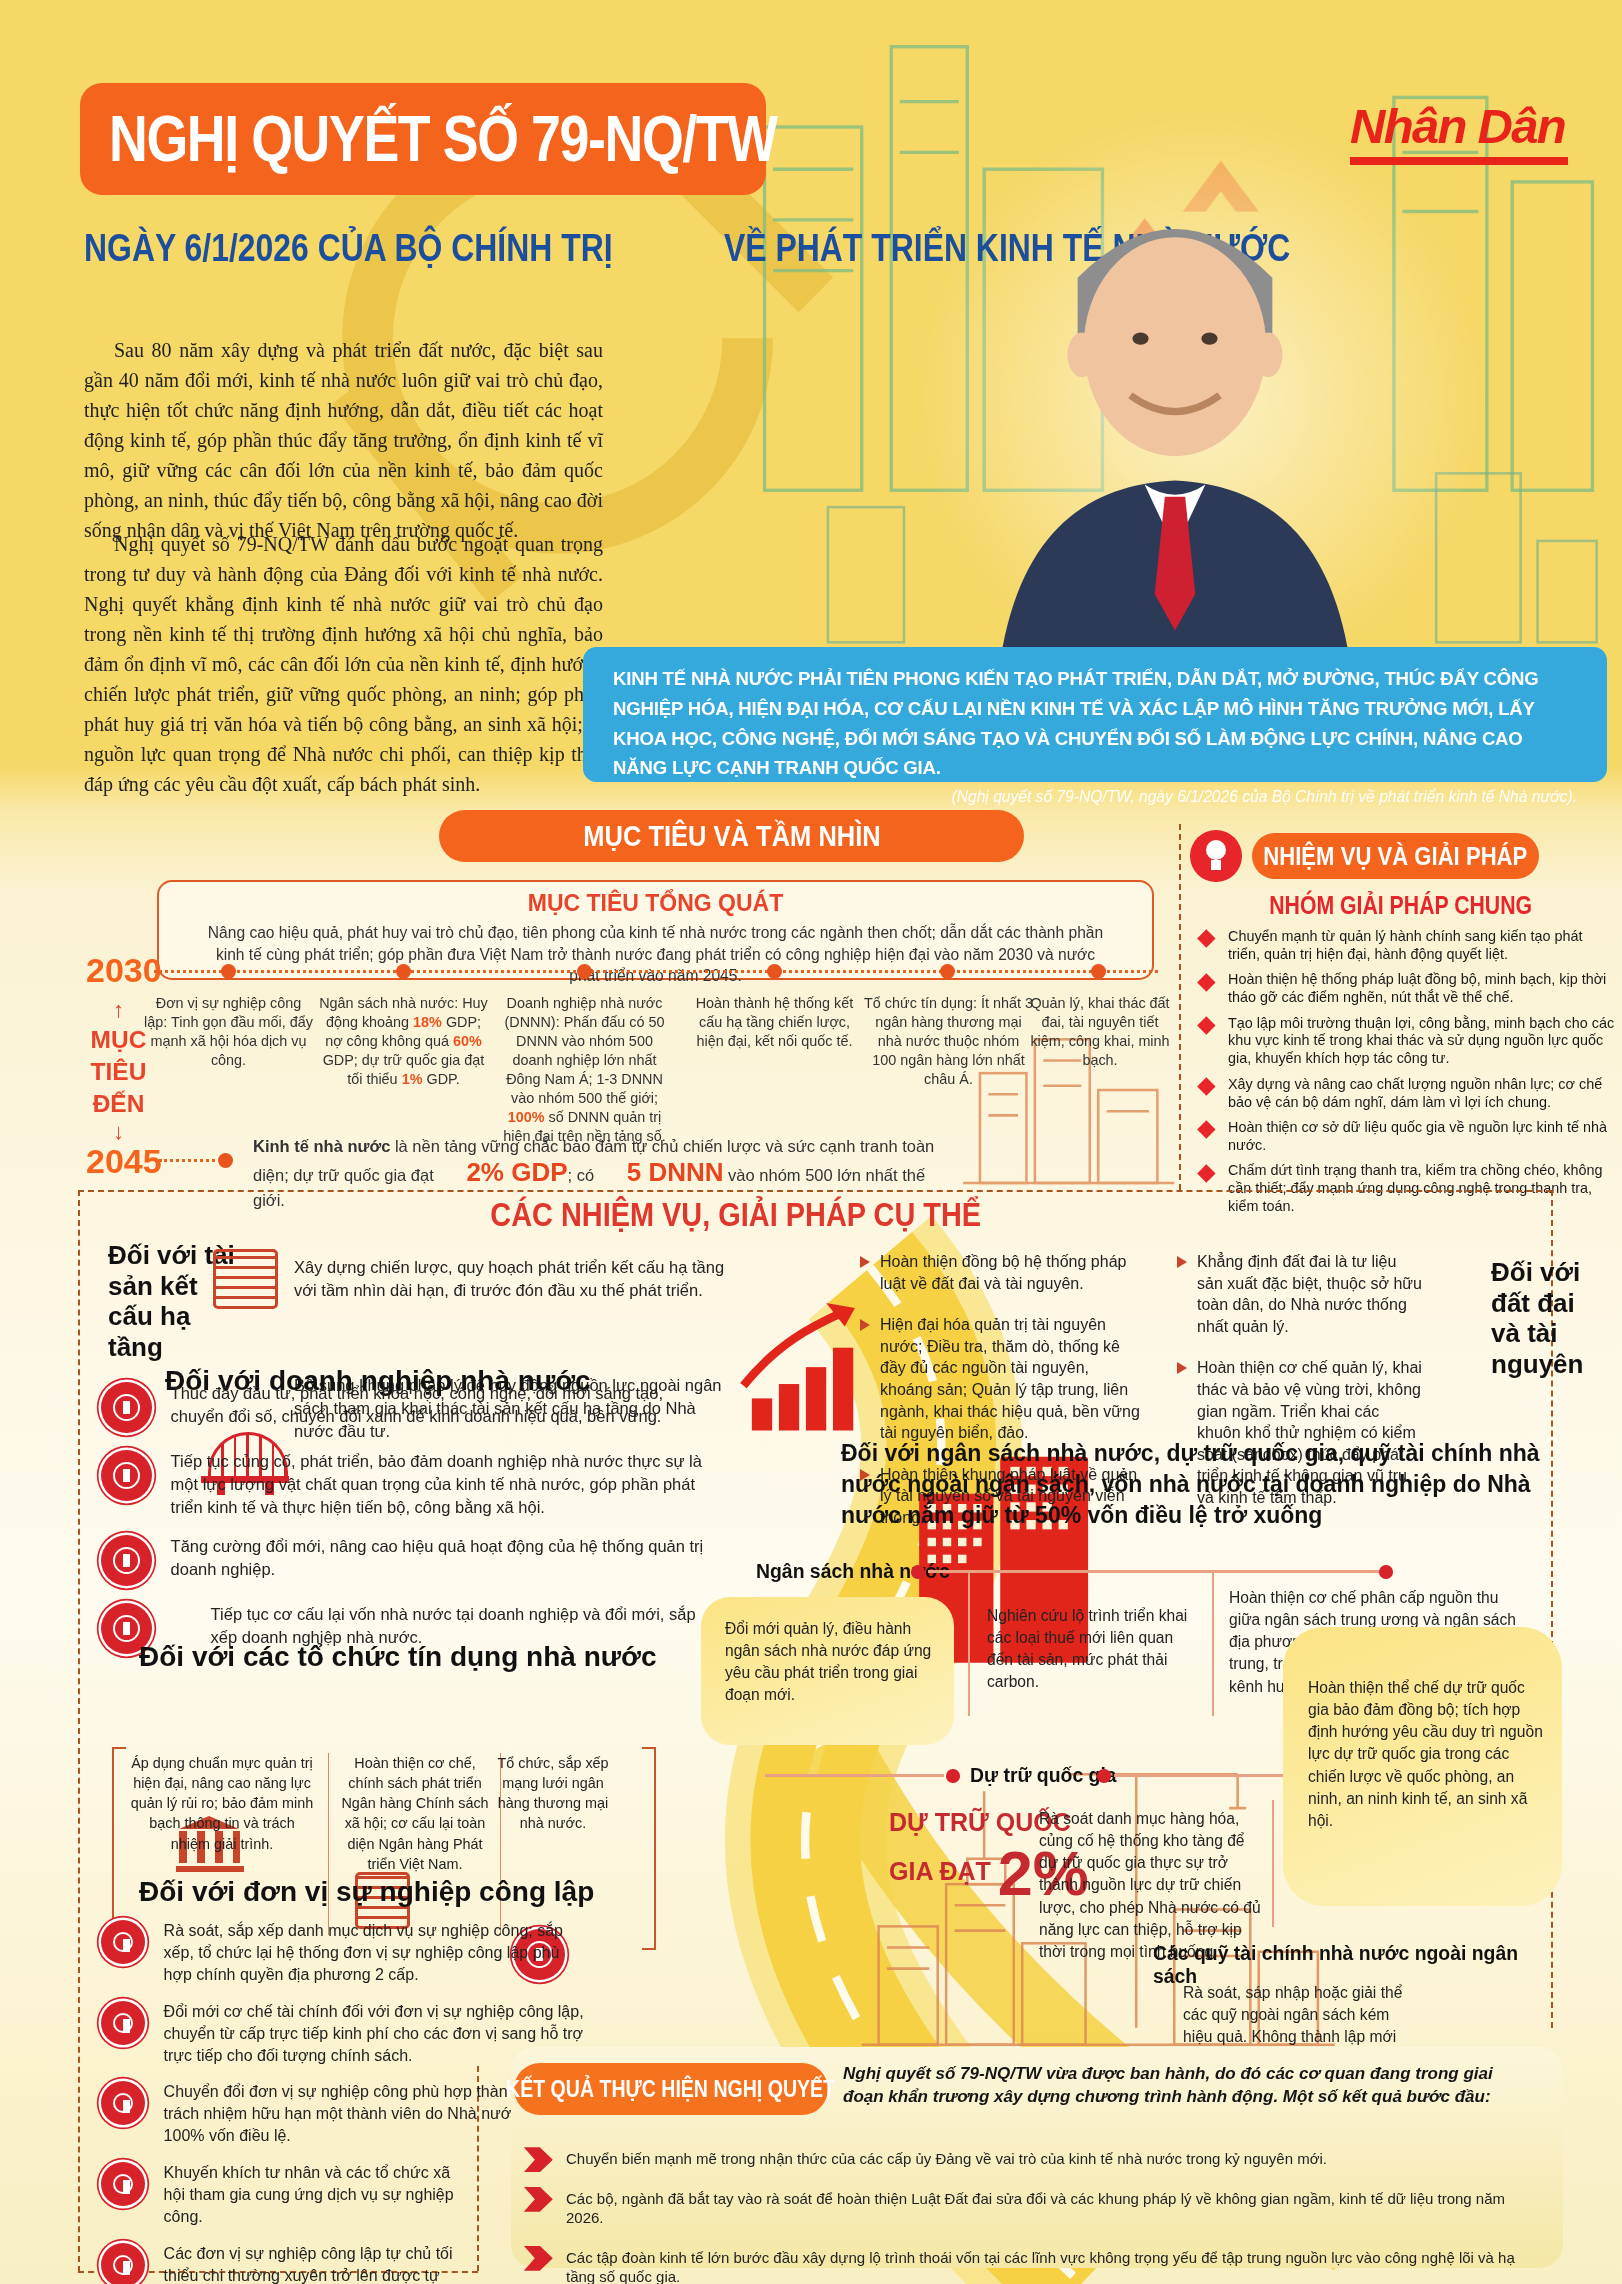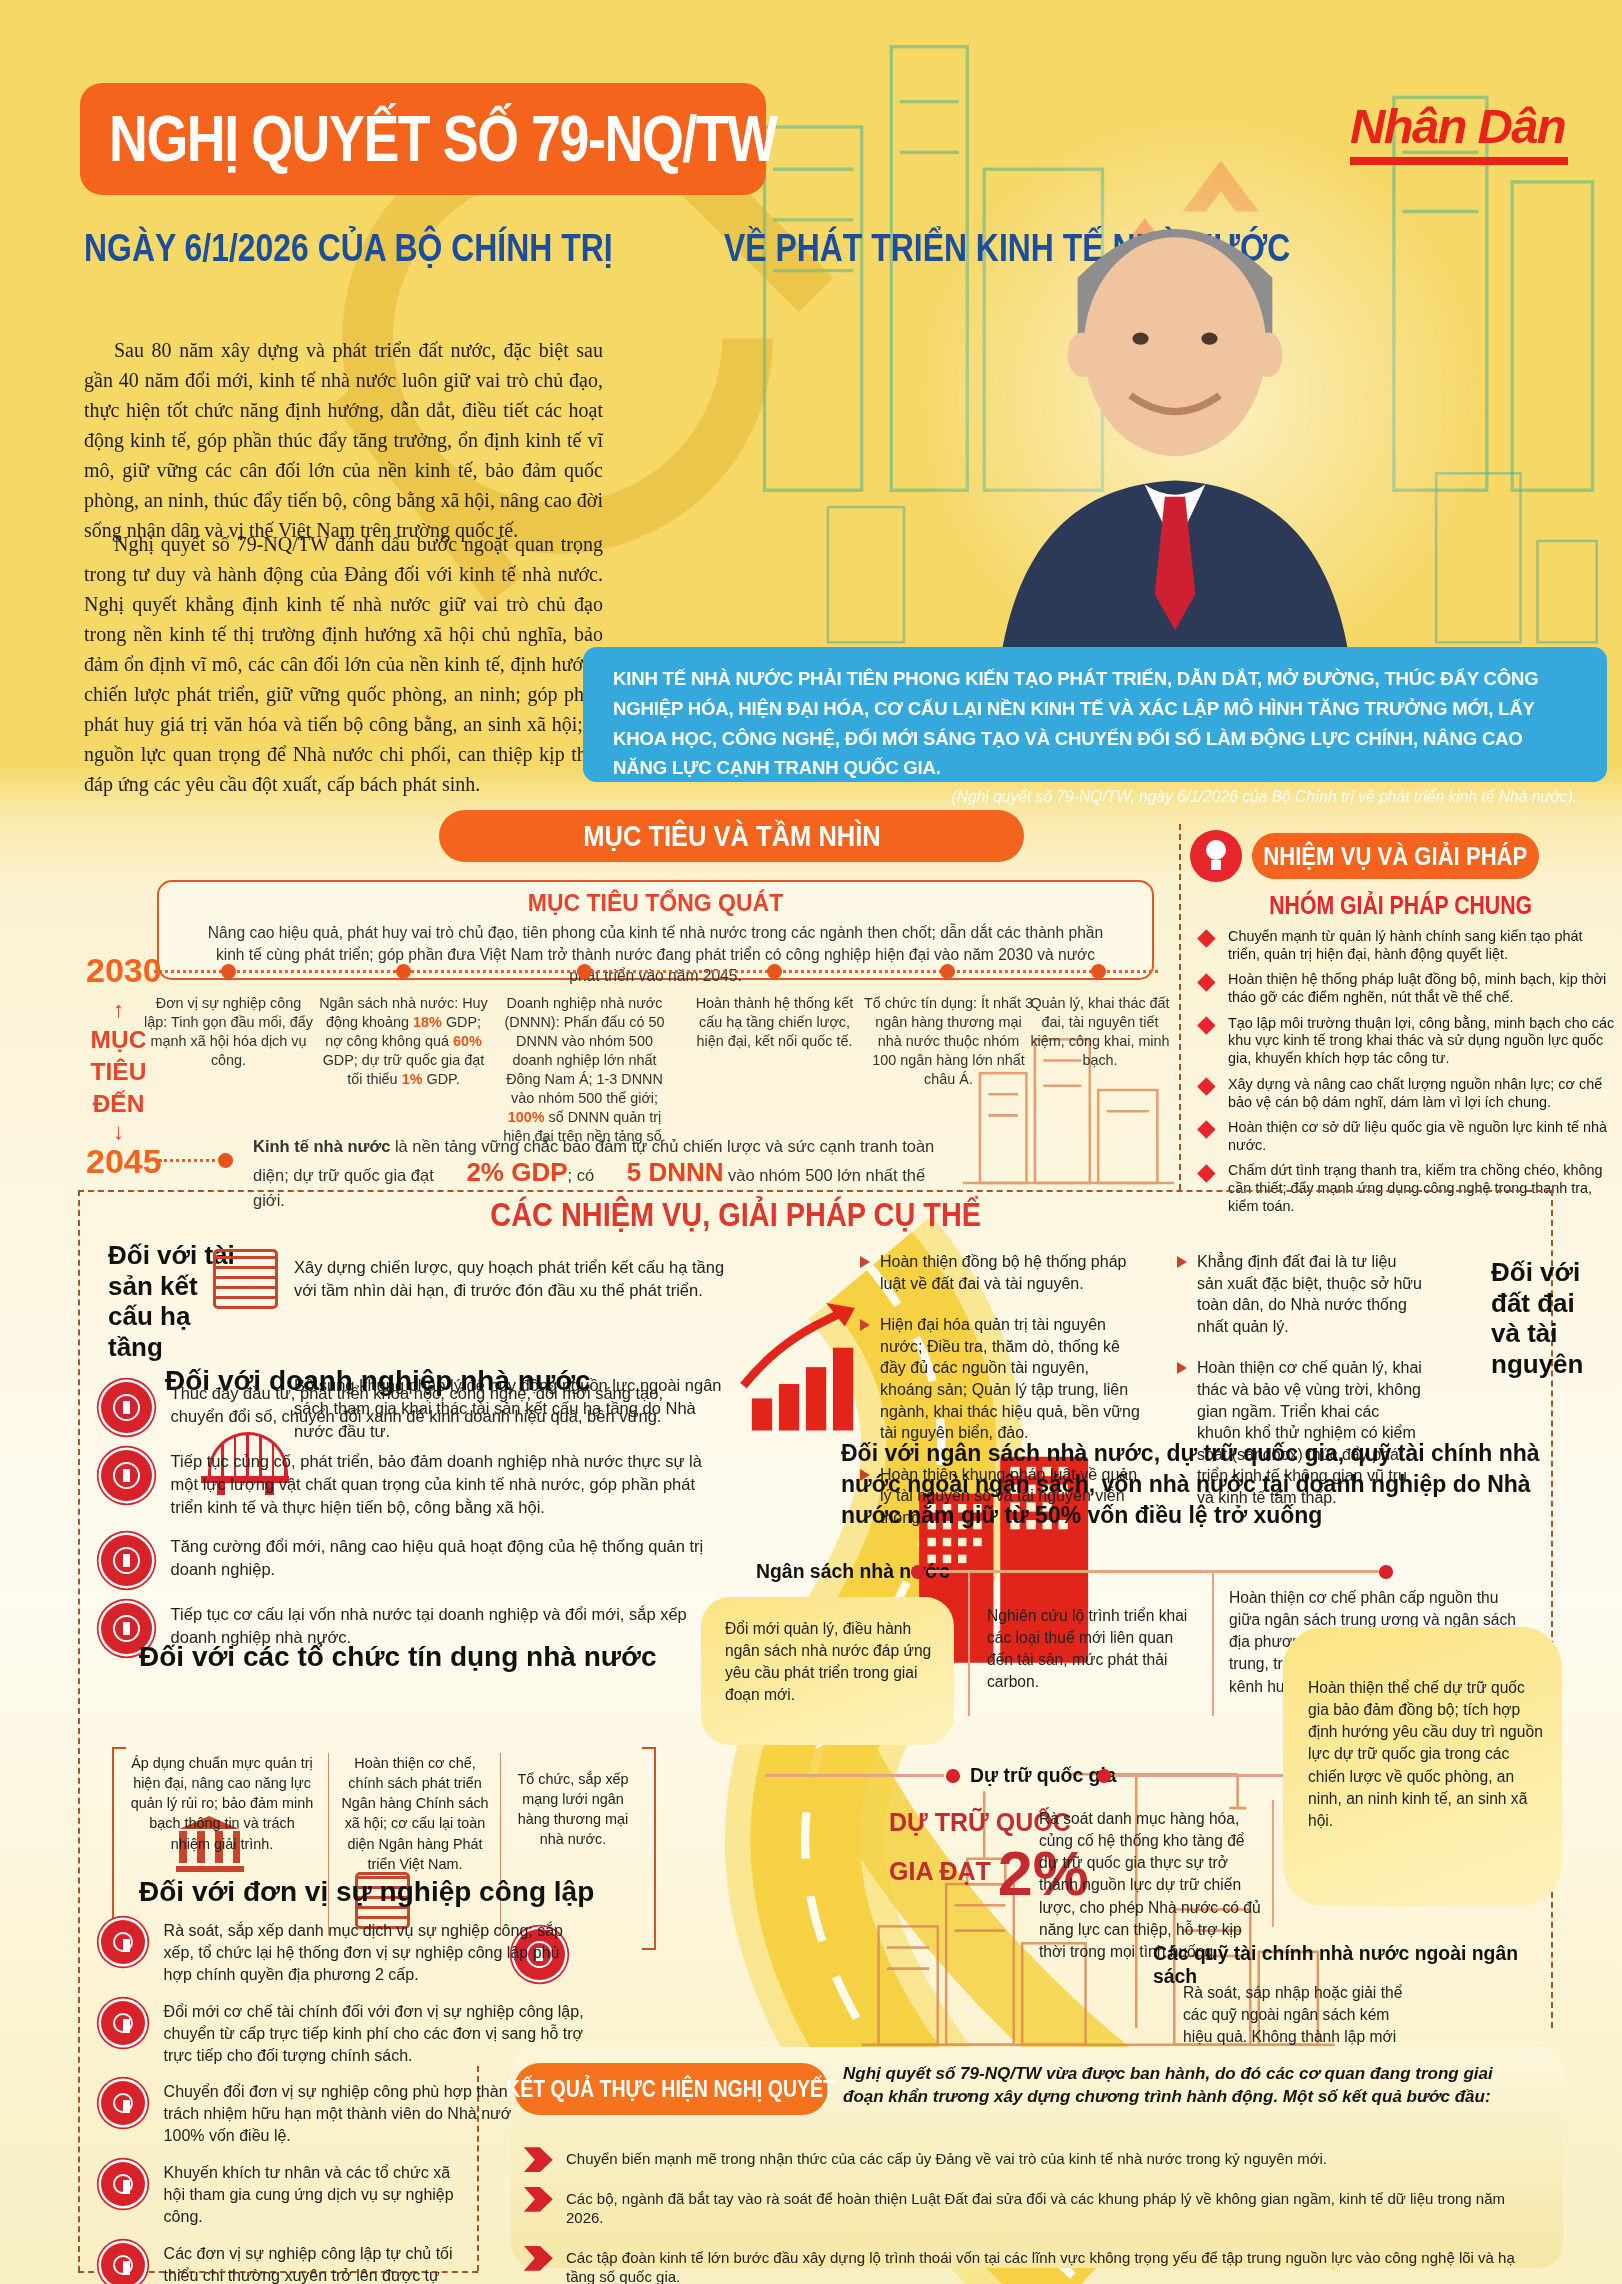--- a/index.html
+++ b/index.html
@@ -318,21 +318,21 @@
     <div class="row">
         <div class="circle-icon"></div>
         <div class="item-text" style="width:541px;">Tiếp tục củng cố, phát triển, bảo đảm doanh nghiệp nhà nước thực sự là một lực lượng vật chất quan trọng của kinh tế nhà nước, góp phần phát triển kinh tế và thực hiện tiến bộ, công bằng xã hội.</div>
       </div>
     <div class="row">
         <div class="circle-icon"></div>
         <div class="item-text" style="width:541px;">Tăng cường đổi mới, nâng cao hiệu quả hoạt động của hệ thống quản trị doanh nghiệp.</div>
       </div>
     <div class="row">
         <div class="circle-icon"></div>
-        <div class="item-text" style="width:541px;">Tiếp tục cơ cấu lại vốn nhà nước tại doanh nghiệp và đổi mới, sắp xếp doanh nghiệp nhà nước.</div>
+        <div class="item-text" style="width:541px;margin-left:40px;">Tiếp tục cơ cấu lại vốn nhà nước tại doanh nghiệp và đổi mới, sắp xếp doanh nghiệp nhà nước.</div>
       </div>
   </div>
 
   <div class="abs blk-h" style="left:841px;top:1438px;width:701px;font-size:23px;line-height:1.35;">Đối với ngân sách nhà nước, dự trữ quốc gia, quỹ tài chính nhà nước ngoài ngân sách, vốn nhà nước tại doanh nghiệp do Nhà nước nắm giữ từ 50% vốn điều lệ trở xuống</div>
 
   <div class="abs sub-label" style="left:756px;top:1560px;">Ngân sách nhà nước</div>
   <div class="abs dot" style="left:911px;top:1565px;width:13.5px;height:13.5px;background:#D7222A;"></div>
   <div class="abs conn" style="left:928px;top:1570px;width:456px;height:2.5px;"></div>
   <div class="abs dot" style="left:1379px;top:1565px;width:13.5px;height:13.5px;background:#D7222A;"></div>
   <div class="abs conn" style="left:968px;top:1572px;width:1.7px;height:144px;"></div>
@@ -364,21 +364,21 @@
       <div class="base"></div>
     </div>
   <div class="abs tile-icon" style="left:355px;top:1688px;width:49px;height:51px;"></div>
   <div class="abs circle-icon" style="left:514px;top:1688px;"></div>
   <div class="abs bracket l" style="left:112px;top:1747px;height:199px;"></div>
   <div class="abs colsep" style="left:328px;top:1753px;height:182px;"></div>
   <div class="abs colsep" style="left:500px;top:1753px;height:182px;"></div>
   <div class="abs bracket r" style="left:642px;top:1747px;height:199px;"></div>
   <div class="abs td-col" style="left:128px;width:188px;">Áp dụng chuẩn mực quản trị hiện đại, nâng cao năng lực quản lý rủi ro; bảo đảm minh bạch thông tin và trách nhiệm giải trình.</div>
   <div class="abs td-col" style="left:340px;width:150px;">Hoàn thiện cơ chế, chính sách phát triển Ngân hàng Chính sách xã hội; cơ cấu lại toàn diện Ngân hàng Phát triển Việt Nam.</div>
-  <div class="abs td-col" style="left:514px;width:118px;margin-top:16px;">Tổ chức, sắp xếp mạng lưới ngân hàng thương mại nhà nước.</div>
+  <div class="abs td-col" style="left:494px;width:118px;">Tổ chức, sắp xếp mạng lưới ngân hàng thương mại nhà nước.</div>
 
   <div class="abs blk-h" style="left:139px;top:1876px;">Đối với đơn vị sự nghiệp công lập</div>
   <div class="abs" style="left:101px;top:1920px;width:591px;display:flex;flex-direction:column;gap:14.4px;">
     <div class="row">
         <div class="circle-icon" style="width:44px;height:44px;"></div>
         <div class="item-text" style="width:422px;font-size:16px;">Rà soát, sắp xếp danh mục dịch vụ sự nghiệp công; sắp xếp, tổ chức lại hệ thống đơn vị sự nghiệp công lập phù hợp chính quyền địa phương 2 cấp.</div>
       </div>
     <div class="row">
         <div class="circle-icon" style="width:44px;height:44px;"></div>
         <div class="item-text" style="width:422px;font-size:16px;">Đổi mới cơ chế tài chính đối với đơn vị sự nghiệp công lập, chuyển từ cấp trực tiếp kinh phí cho các đơn vị sang hỗ trợ trực tiếp cho đối tượng chính sách.</div>

